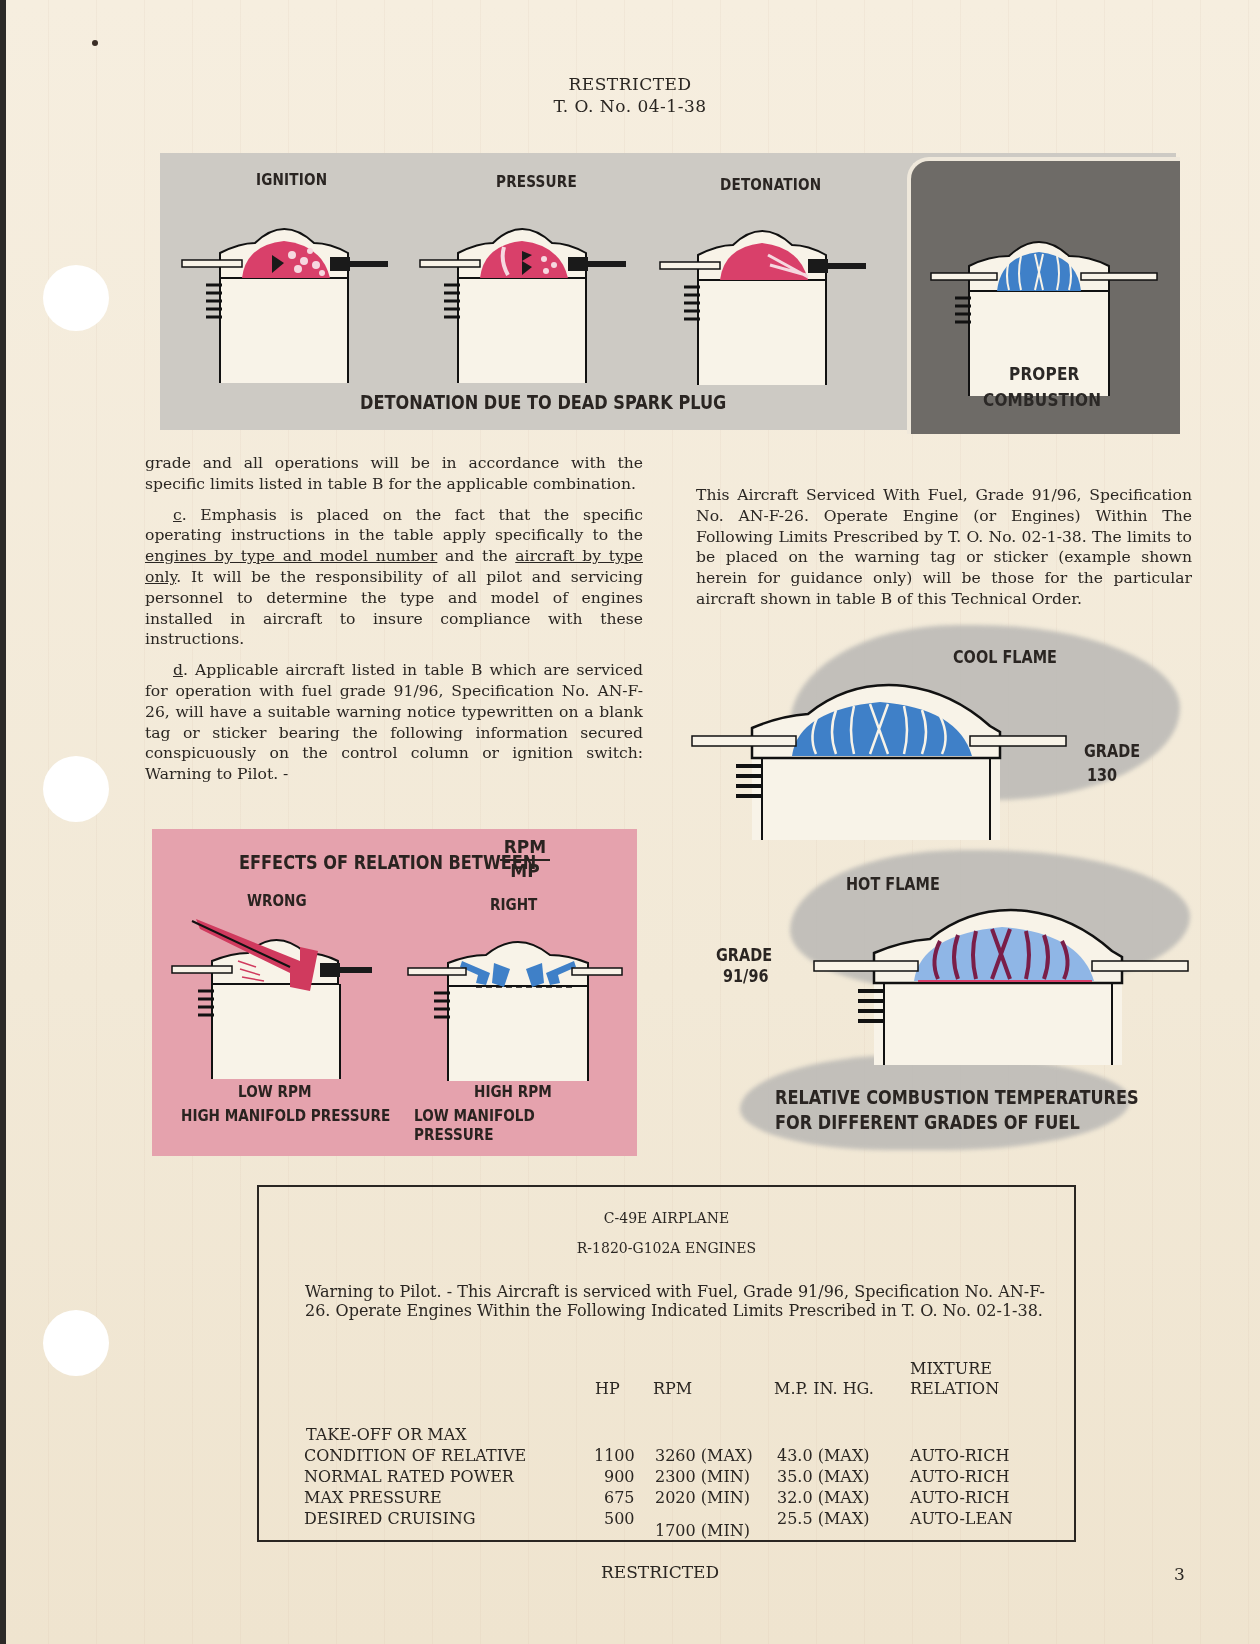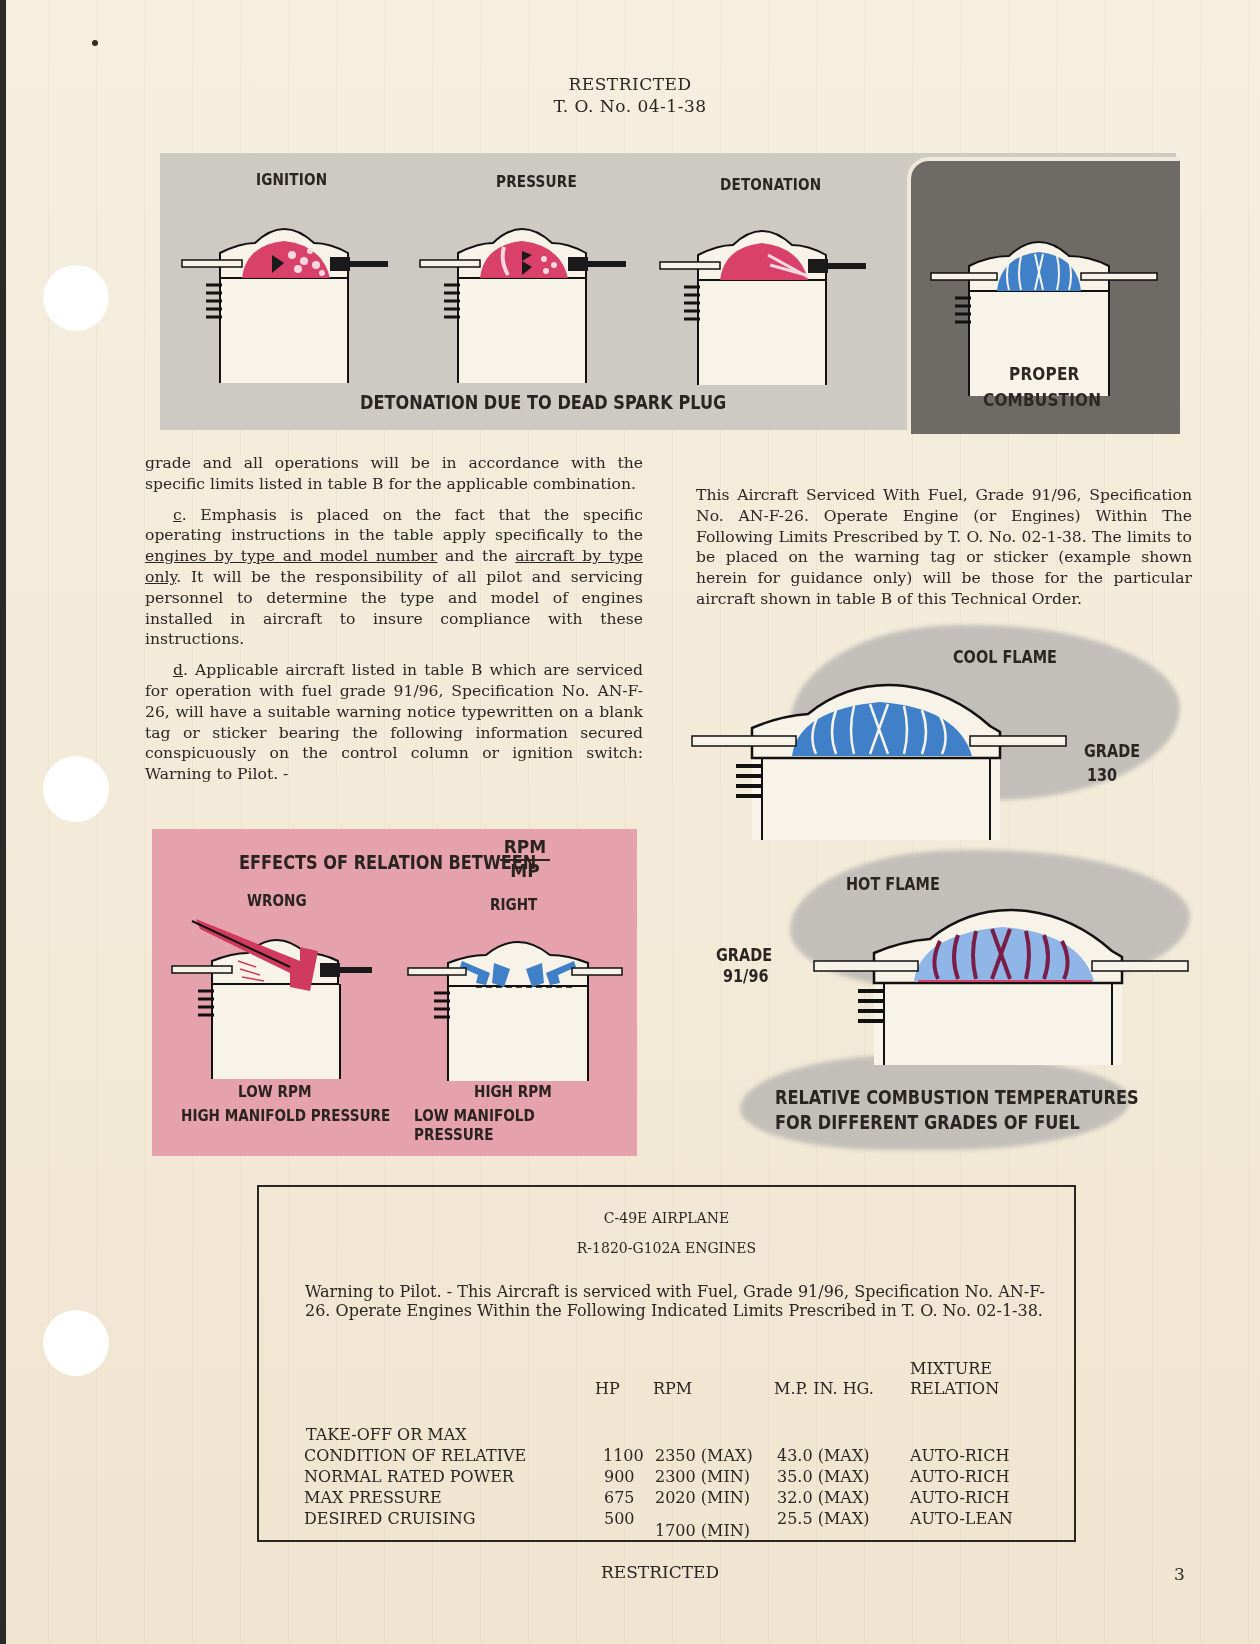--- a/index.html
+++ b/index.html
@@ -333,22 +333,22 @@
       <div class="cell" style="left:651px;top:0px;">MIXTURE</div>
       <div class="cell" style="left:336px;top:20px;">HP</div>
       <div class="cell" style="left:394px;top:20px;">RPM</div>
       <div class="cell" style="left:515px;top:20px;">M.P. IN. HG.</div>
       <div class="cell" style="left:651px;top:20px;">RELATION</div>
 
       <div class="cell" style="left:47px;top:66px;">TAKE-OFF OR MAX</div>
 
       <div>
         <div class="cell" style="left:45px;top:87px;">CONDITION OF RELATIVE</div>
-        <div class="cell" style="left:335px;top:87px;margin-left:9px;">1100</div>
-        <div class="cell" style="left:396px;top:87px;">2350 (MAX)</div>
+        <div class="cell" style="left:335px;top:87px;">1100</div>
+        <div class="cell" style="left:396px;top:87px;">3260 (MAX)</div>
         <div class="cell" style="left:518px;top:87px;">43.0 (MAX)</div>
         <div class="cell" style="left:651px;top:87px;">AUTO-RICH</div>
       </div>
       <div>
         <div class="cell" style="left:45px;top:108px;">NORMAL RATED POWER</div>
         <div class="cell" style="left:345px;top:108px;">900</div>
         <div class="cell" style="left:396px;top:108px;">2300 (MIN)</div>
         <div class="cell" style="left:518px;top:108px;">35.0 (MAX)</div>
         <div class="cell" style="left:651px;top:108px;">AUTO-RICH</div>
       </div>

